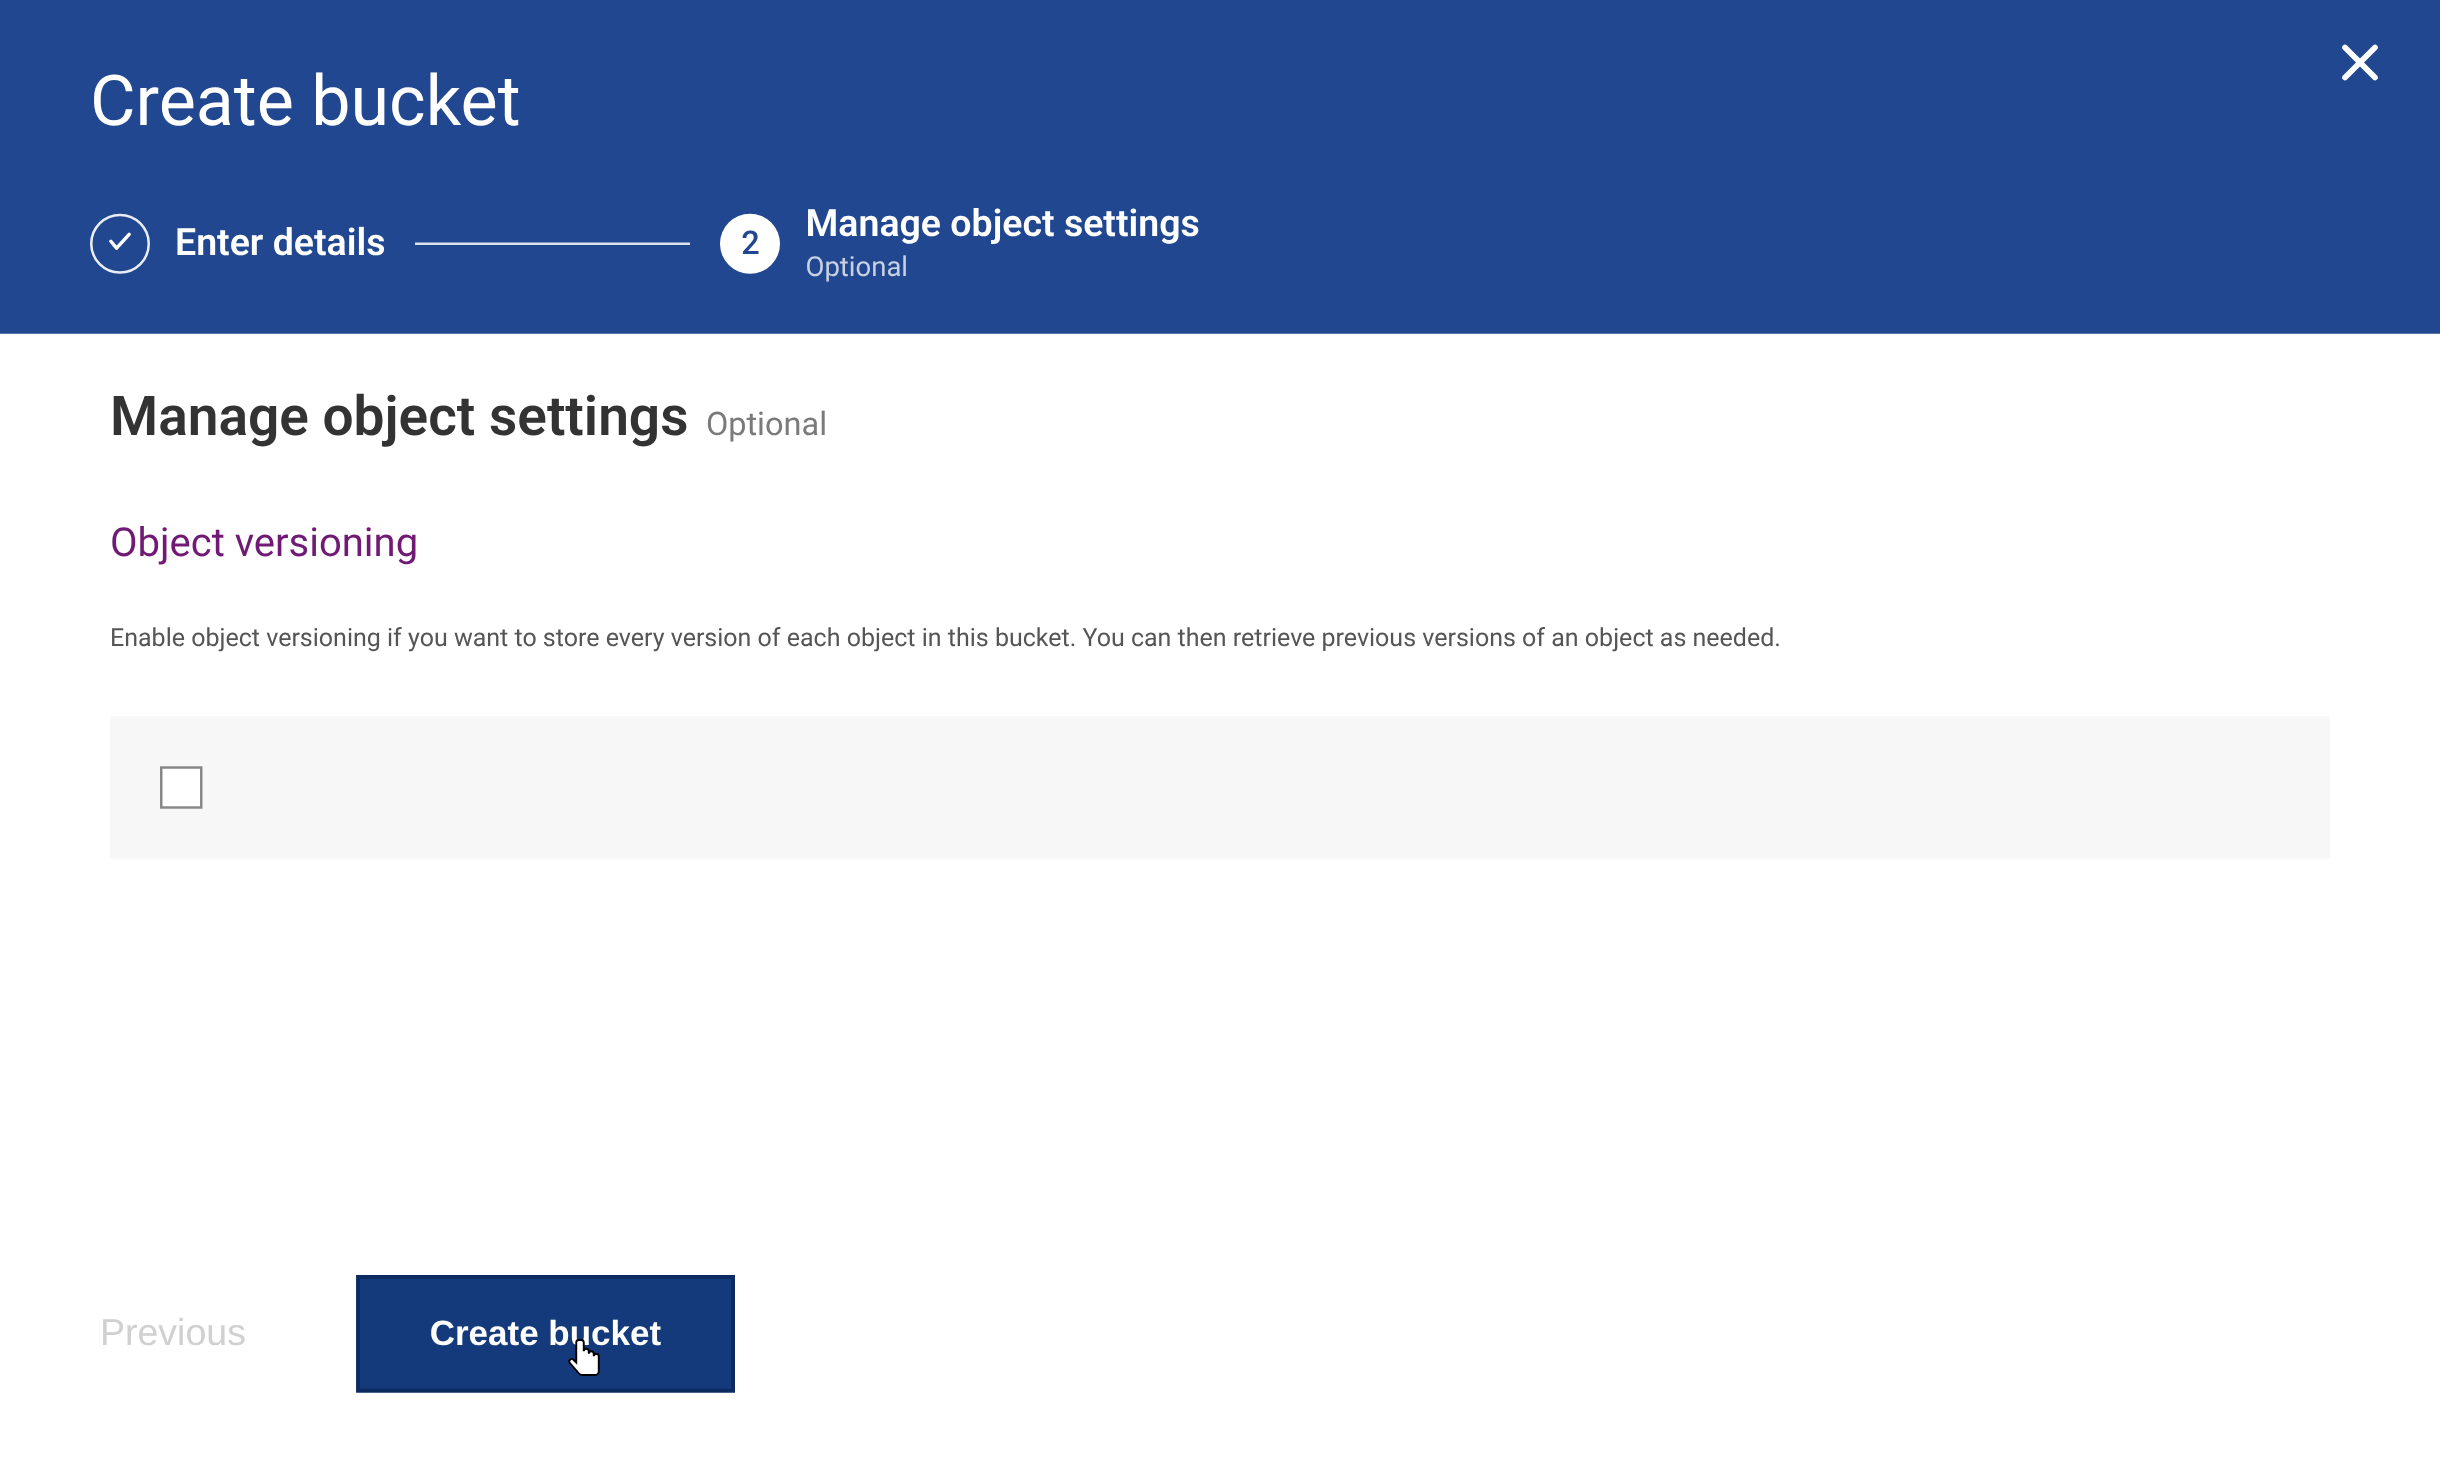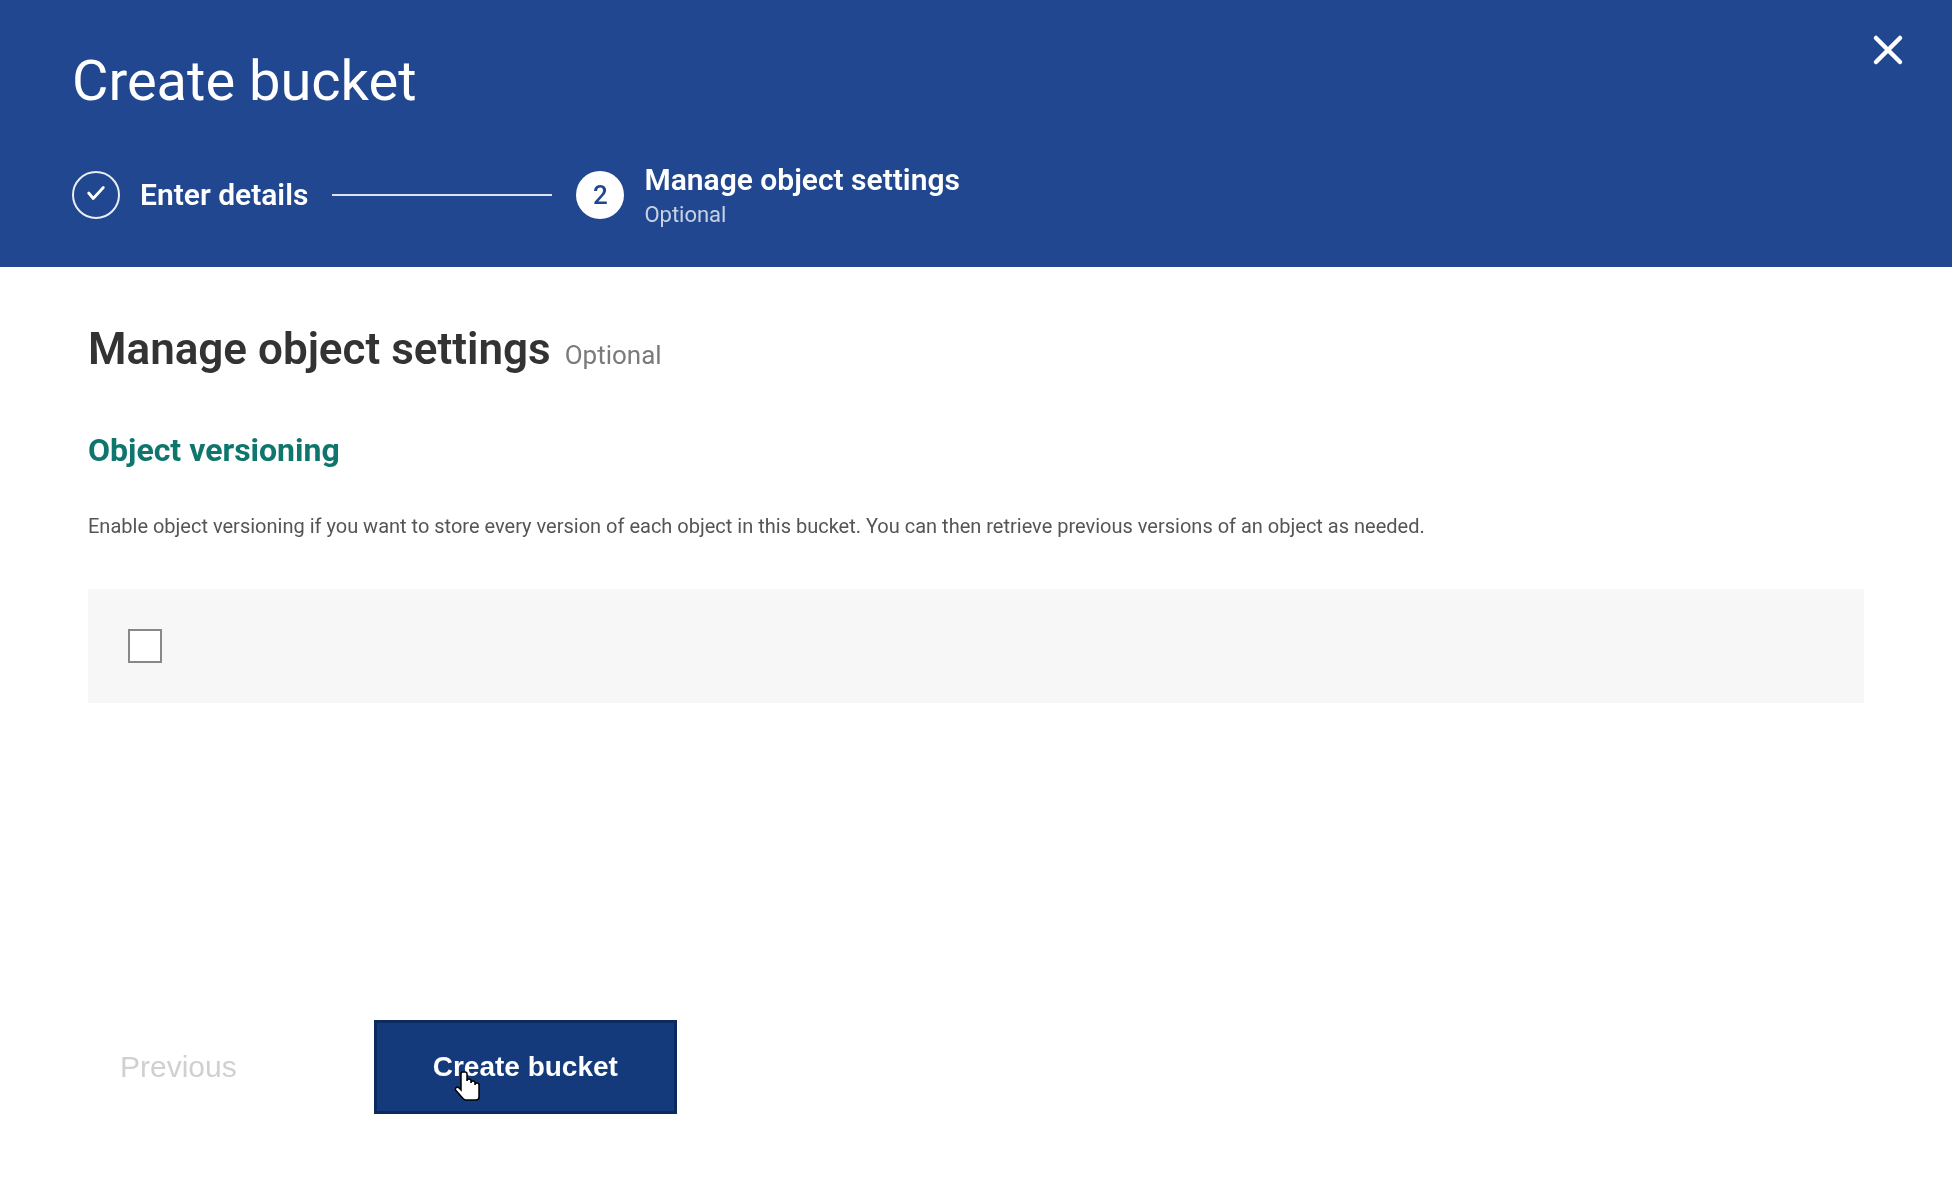--- a/index.html
+++ b/index.html
@@ -73,38 +73,38 @@
   .step-label-sub { font-size: 22px; color: rgba(255,255,255,0.75); margin-top: 4px; }
   .step-connector {
     width: 220px;
     height: 2px;
     background: rgba(255,255,255,0.85);
     margin: 0 8px;
   }
 
   
   .content {
-    padding: 56px 88px 0 88px;
+    padding: 40px 88px 0 88px;
   }
   .section-heading {
     font-size: 44px;
     font-weight: 600;
     color: #333;
     display: inline;
   }
   .section-heading-suffix {
     font-size: 26px;
     color: #7a7a7a;
     font-weight: 400;
     margin-left: 10px;
   }
   .subheading {
     font-size: 32px;
-    font-weight: 700;
-    color: #0f766e;
+    font-weight: 400;
+    color: #701a75;
     margin-top: 56px;
   }
   .description {
     font-size: 20px;
     color: #555;
     line-height: 1.5;
     margin-top: 42px;
     max-width: 1720px;
   }
   .option-box {
@@ -127,23 +127,23 @@
     font-size: 30px;
     color: #333;
   }
 
   
   .footer {
     position: absolute;
     left: 0;
     right: 0;
     top: 1020px;
-    padding: 0 88px;
-    display: flex;
-    gap: 105px;
+    padding: 0 48px;
+    display: flex;
+    gap: 56px;
   }
   .btn-previous {
     font-size: 30px;
     color: #d0d0d0;
     background: transparent;
     border: none;
     cursor: default;
     padding: 24px 32px;
   }
   .btn-primary {

